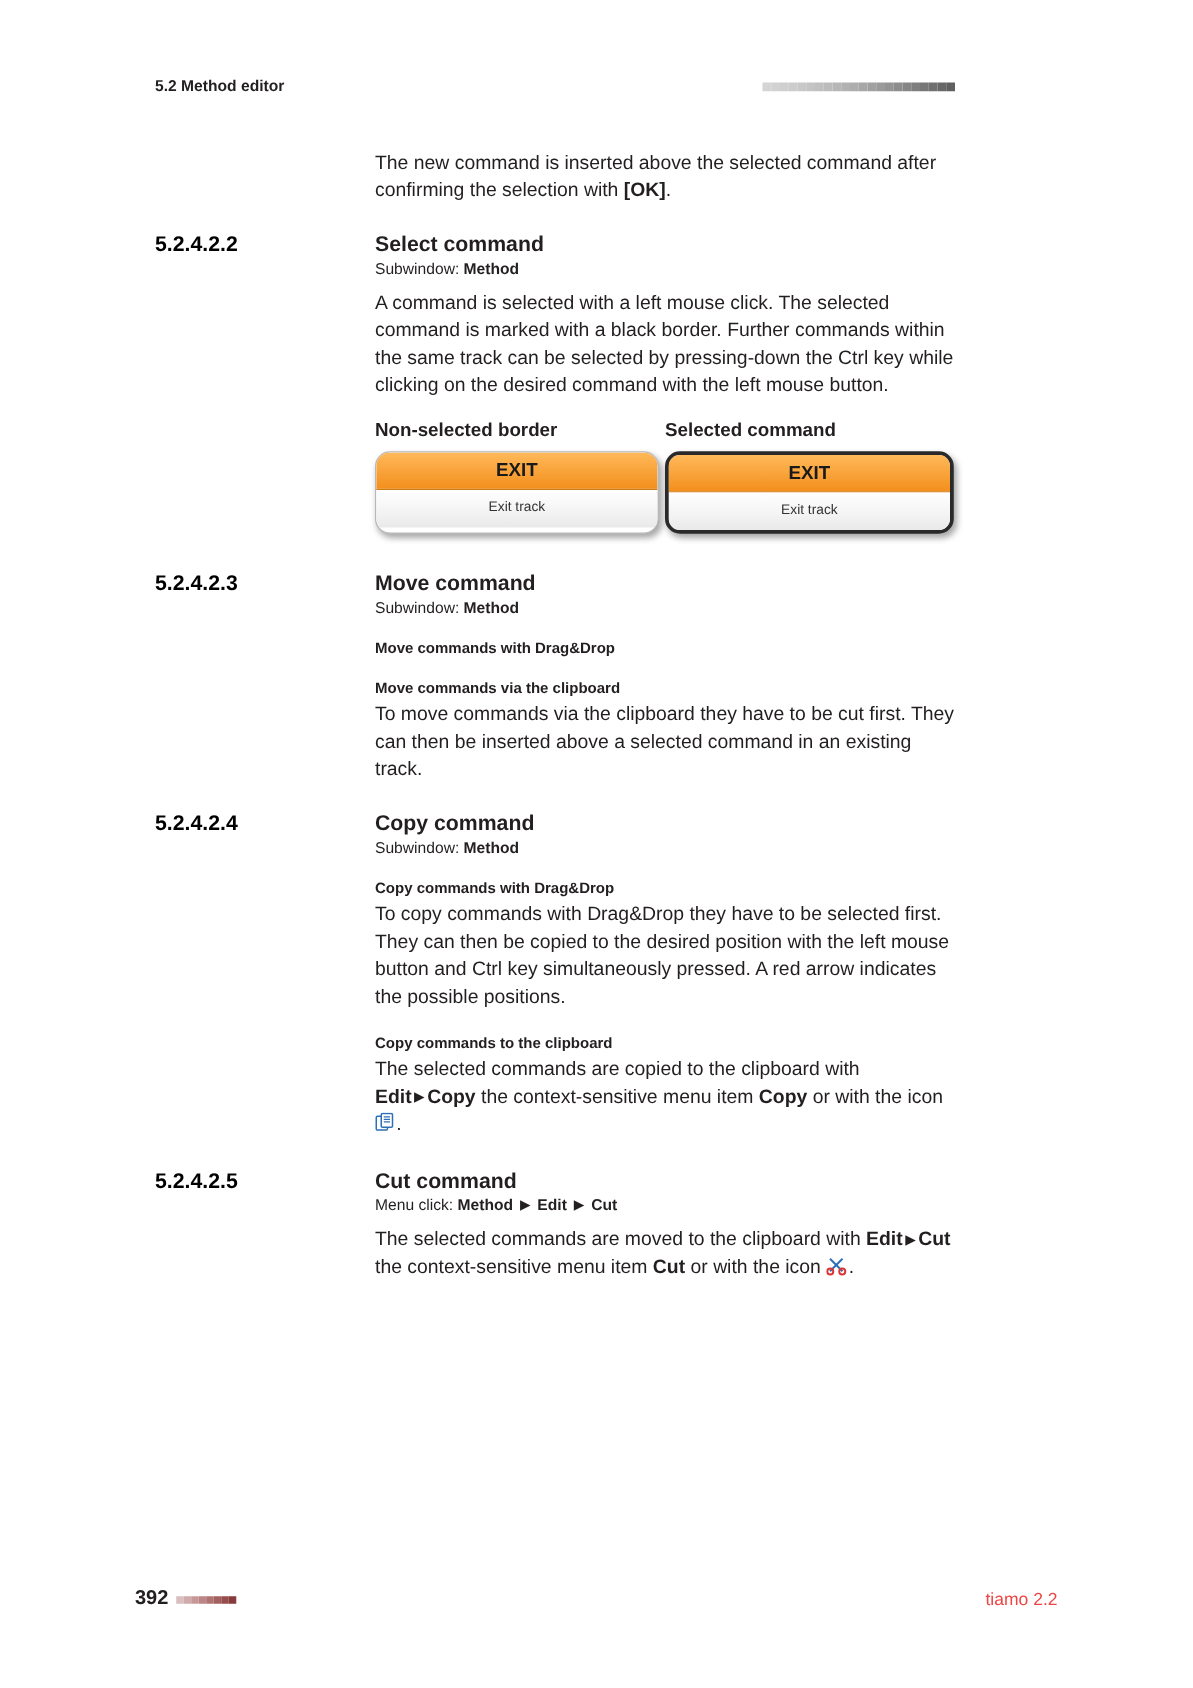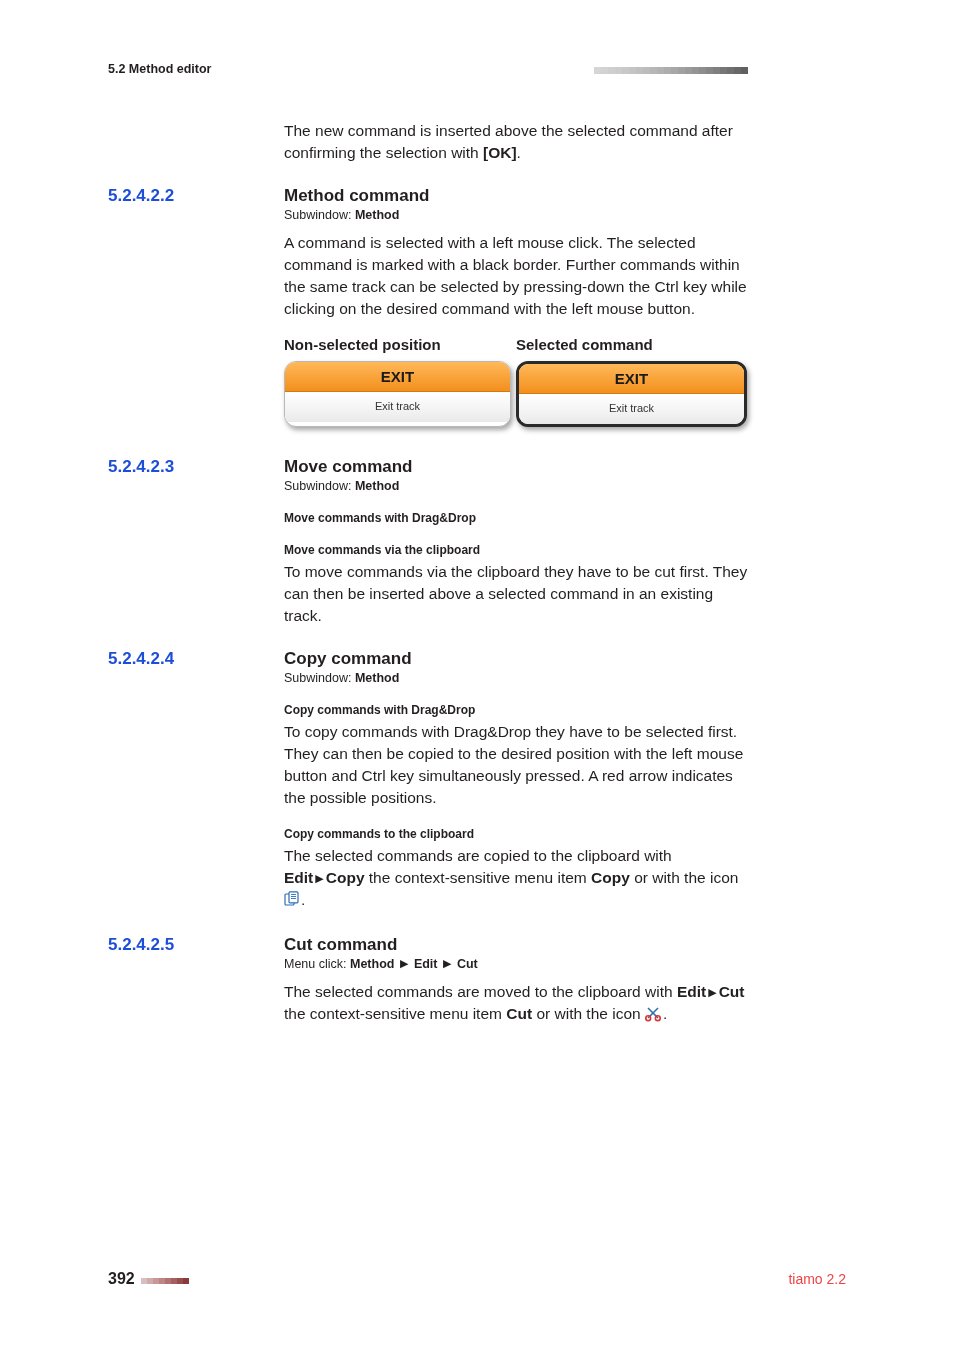--- a/index.html
+++ b/index.html
@@ -10,20 +10,21 @@
     background: #fff;
     width: 954px;
     height: 1350px;
     position: relative;
     box-sizing: border-box;
   }
   .page {
     padding: 60px 108px 0 108px;
     box-sizing: border-box;
     width: 856px;
+    margin-left: 16px;
   }
 
   
   .header-row {
     display: flex;
     justify-content: space-between;
     align-items: center;
     margin-bottom: 42px;
   }
   .header-left {
@@ -50,21 +51,21 @@
   .h-row {
     display: flex;
     align-items: baseline;
     margin-top: 22px;
     margin-bottom: 2px;
   }
   .h-num {
     width: 176px;
     font-size: 17px;
     font-weight: 800;
-    color: #1d4ed8;
+    color: #000000;
     flex: 0 0 176px;
   }
   .h-title {
     font-size: 17px;
     font-weight: 800;
     color: #231f20;
   }
   .subwindow {
     margin-left: 176px;
     font-size: 12.5px;
@@ -175,32 +176,32 @@
   </div>
 
   <div class="body-block">
     <p>
       <span>The new command is inserted above the selected command after confirming the selection with </span><span class="bold">[OK]</span><span>.</span>
     </p>
   </div>
 
   <div class="h-row">
     <div class="h-num">5.2.4.2.2</div>
-    <div class="h-title">Method command</div>
+    <div class="h-title">Select command</div>
   </div>
   <div class="subwindow">
     <span>Subwindow: </span><span class="bold">Method</span>
   </div>
   <div class="body-block">
     <p>A command is selected with a left mouse click. The selected command is marked with a black border. Further commands within the same track can be selected by pressing-down the Ctrl key while clicking on the desired command with the left mouse button.</p>
   </div>
 
   <div class="cmd-fig">
     <div class="cmd-labels">
-      <div class="lbl-left">Non-selected position</div>
+      <div class="lbl-left">Non-selected border</div>
       <div class="lbl-right">Selected command</div>
     </div>
     <div class="cmd-boxes">
       <div class="cmd-wrap">
         <div class="cmd-box nonsel">
           <div class="cmd-head">EXIT</div>
           <div class="cmd-body-row">Exit track</div>
         </div>
       </div>
       <div class="cmd-wrap">

